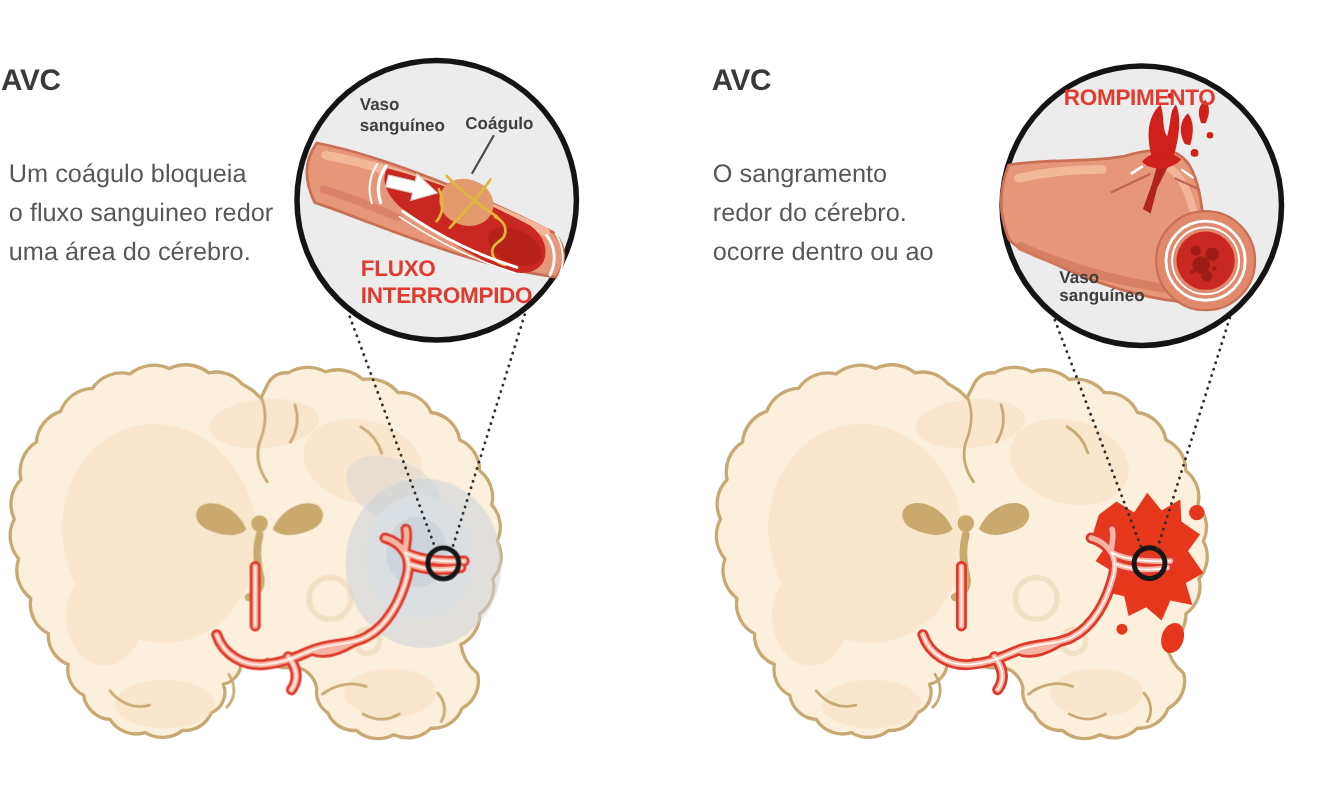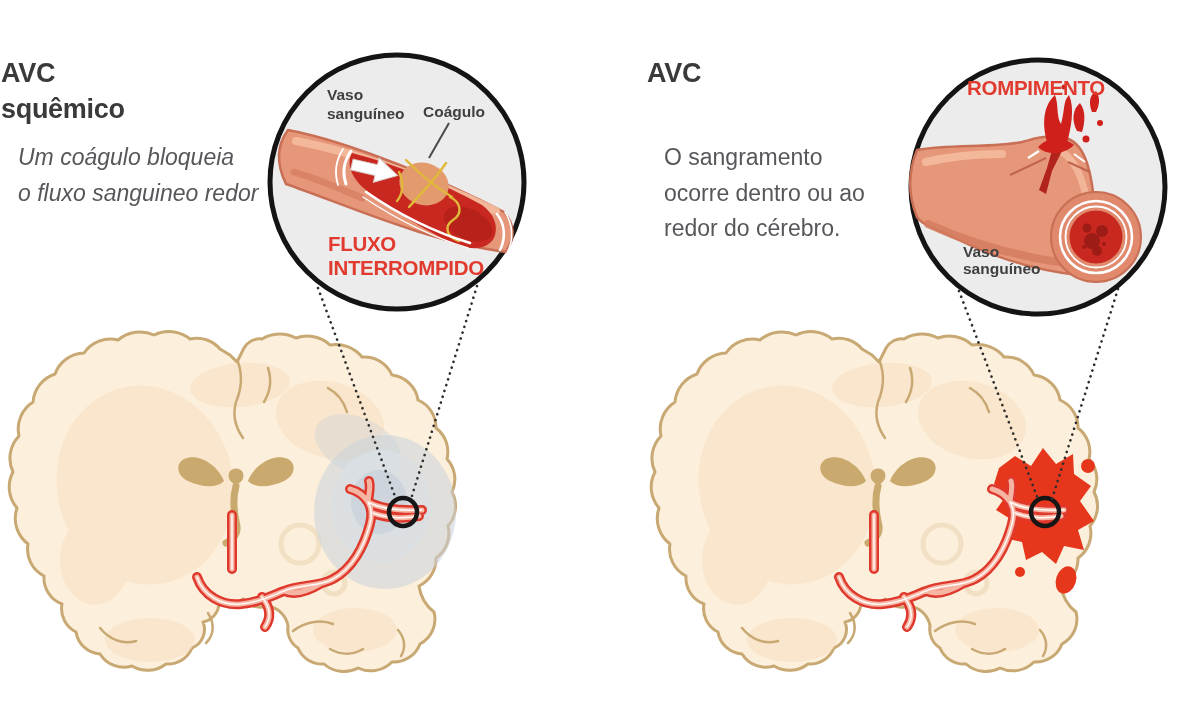--- a/index.html
+++ b/index.html
@@ -13,34 +13,34 @@
   .lbl{font-size:15.5px;font-weight:700;fill:#3f3f3f;}
   .caption{font-size:20.5px;font-weight:800;fill:#e13b30;letter-spacing:-0.3px;}
 </style>
 </head>
 <body>
 
 <div class="stage">
 
   <div class="textblock title" style="left:1px;top:55px;">
     <div>AVC</div>
-    <div>squêmico</div>
-  </div>
-  <div class="textblock desc" style="left:18px;top:140px;font-style:italic;">
+  </div>
+  <div class="textblock desc" style="left:8px;top:140px;">
     <div>Um coágulo bloqueia</div>
     <div>o fluxo sanguineo redor</div>
+    <div>uma área do cérebro.</div>
   </div>
 
   <div class="textblock title" style="left:647px;top:55px;">
     <div>AVC</div>
   </div>
-  <div class="textblock desc" style="left:648px;top:140px;margin-left:16px;">
+  <div class="textblock desc" style="left:648px;top:140px;">
     <div>O sangramento</div>
+    <div>redor do cérebro.</div>
     <div>ocorre dentro ou ao</div>
-    <div>redor do cérebro.</div>
   </div>
 
   <svg class="artlayer" width="1200" height="720" viewBox="0 0 1200 720">
 
     <defs>
 
       <g id="brain-base">
         <path fill="#fcefdb" stroke="#c8a873" stroke-width="3" stroke-linejoin="round" d="M237,362 L244,348
              A18 18 0 0 1 262,339 A34 34 0 0 1 296,338 A34 34 0 0 1 330,345
              A34 34 0 0 1 362,357 A30 30 0 0 1 392,375 A30 30 0 0 1 418,400

